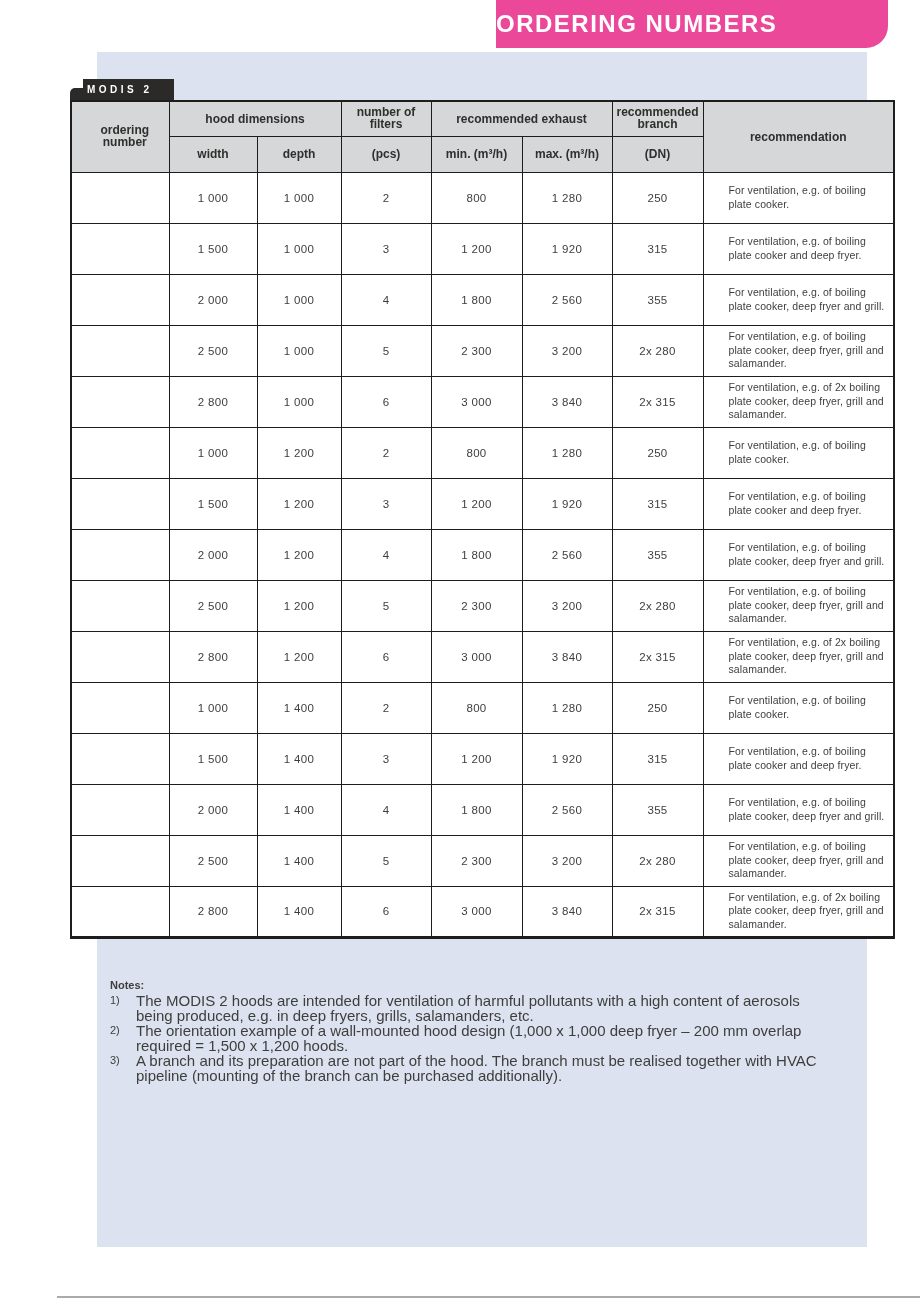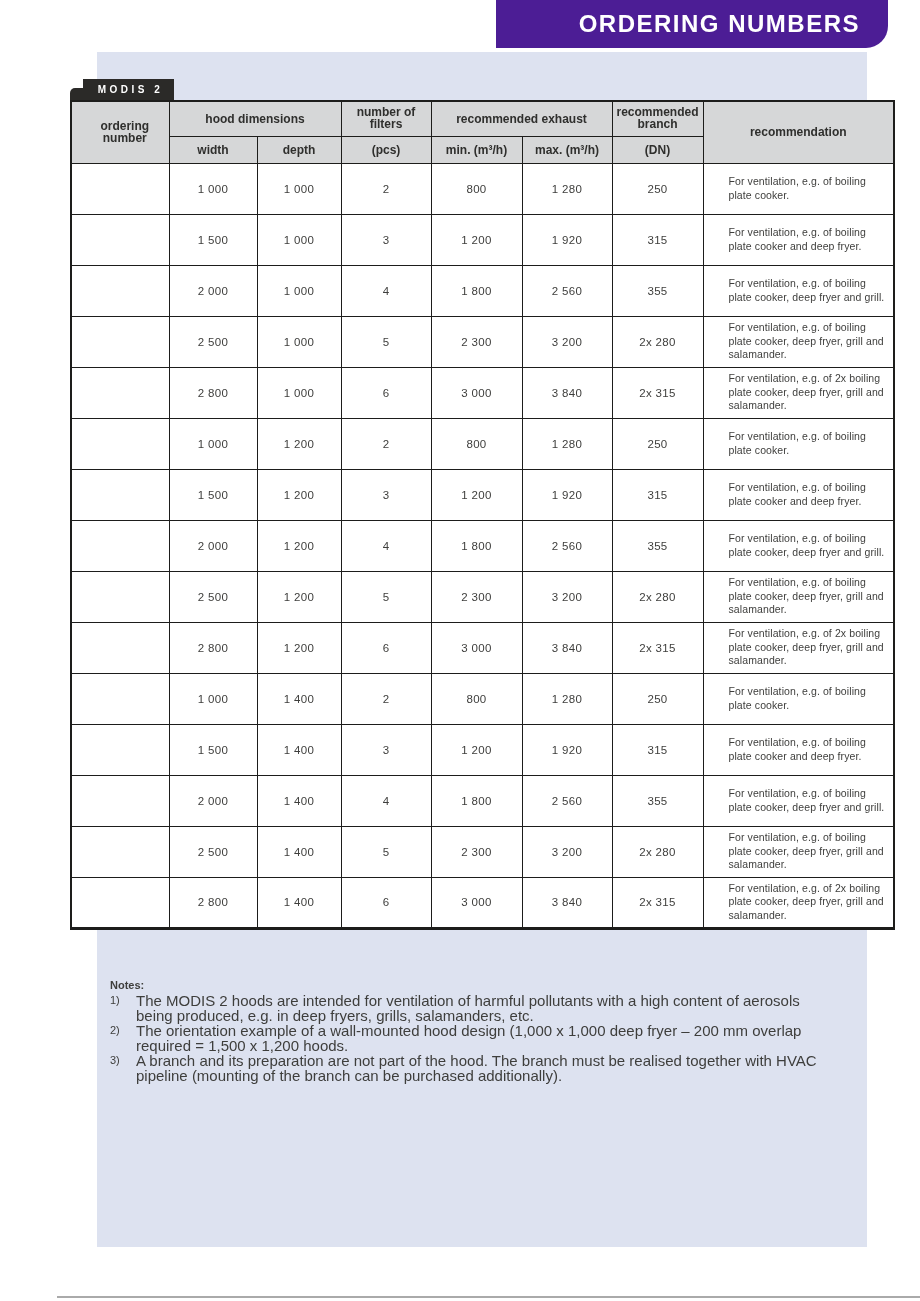--- a/index.html
+++ b/index.html
@@ -10,37 +10,37 @@
     color:#3e3e3c;
   }
   
   .blue-panel{
     position:absolute;left:97px;top:52px;width:770px;height:1195px;
     background:#dde2f0;
   }
   
   .top-bar{
     position:absolute;left:496px;top:0;width:392px;height:48px;
-    background:#4c1d95;border-radius:0 0 22px 0;
-    display:flex;align-items:center;justify-content:flex-end;
+    background:#ec4899;border-radius:0 0 22px 0;
+    display:flex;align-items:center;
     padding-right:28px;box-sizing:border-box;
   }
   .top-bar .title{
     color:#ffffff;font-size:24px;font-weight:700;letter-spacing:1.5px;
     white-space:nowrap;
   }
   
   .tag{position:absolute;left:70px;top:79px;height:21px;width:110px;}
   .tag .tag-foot{
     position:absolute;left:0;top:9px;width:14px;height:12px;
     background:#2b2a28;border-radius:5px 0 0 0;
   }
   .tag .tag-main{
     position:absolute;left:13px;top:0;width:91px;height:21px;
-    background:#2b2a28;display:flex;align-items:center;justify-content:center;
+    background:#2b2a28;display:flex;align-items:center;
   }
   .tag .tag-label{
     color:#ffffff;font-size:10px;font-weight:700;letter-spacing:3.5px;
     padding-left:4px;white-space:nowrap;
   }
   
   table.spec{
     position:absolute;left:70px;top:100px;width:823px;
     border-collapse:collapse;table-layout:fixed;
     background:#ffffff;
@@ -49,21 +49,21 @@
   table.spec th,table.spec td{
     border:1px solid #1d1d1b;box-sizing:border-box;
     vertical-align:middle;
   }
   table.spec thead th{
     background:#d6d7d8;color:#2f2f2d;
     font-size:12px;font-weight:700;text-align:center;
     padding:2px 3px;
   }
   table.spec thead tr.h1 th{height:35px;}
-  table.spec thead tr.h2 th{height:27px;font-weight:700;}
+  table.spec thead tr.h2 th{height:36px;font-weight:700;}
   th.th-left{text-align:center;padding-left:12px !important;}
   .wrap-narrow{display:inline-block;max-width:64px;line-height:12px;}
   .wrap-branch{display:inline-block;max-width:82px;line-height:12px;}
   table.spec td{
     height:51px;text-align:center;
     font-size:11.5px;letter-spacing:0.3px;color:#3e3e3c;
     padding:2px 3px;
   }
   table.spec td.rec{
     text-align:left;font-size:10.5px;letter-spacing:0.1px;

